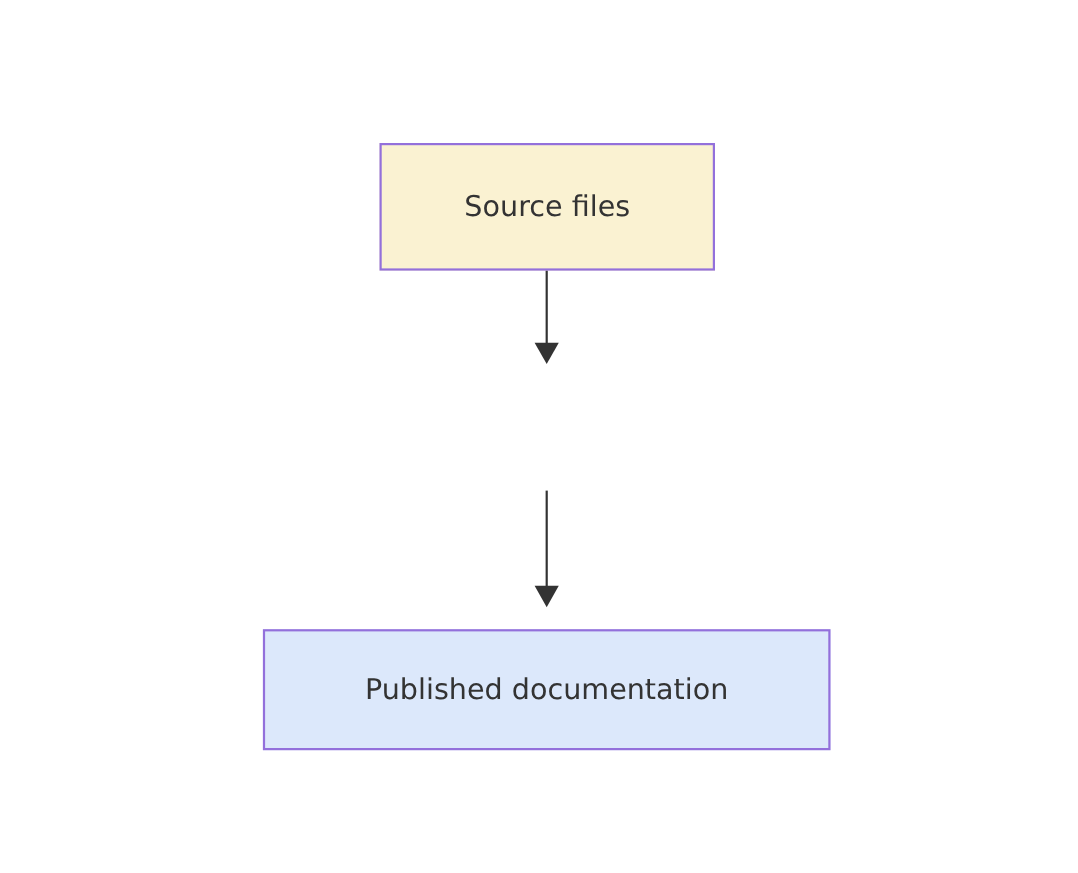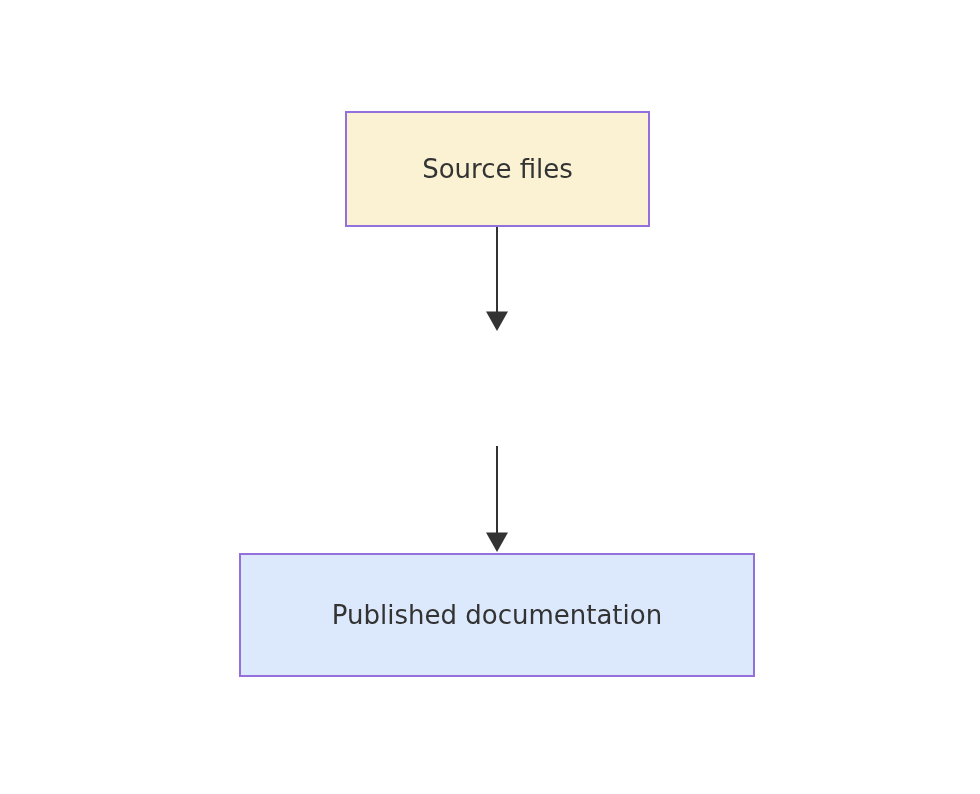--- a/index.html
+++ b/index.html
@@ -32,40 +32,41 @@
     position: absolute;
     box-sizing: border-box;
     display: flex;
     align-items: center;
     justify-content: center;
     border: 2px solid var(--node-border, #9370db);
     color: var(--node-text, #333333);
     font-size: 26px;
     text-align: right;
     white-space: nowrap;
+    margin-top: 19px;
   }
   #node-source-files {
     left: 345px;
     top: 111px;
     width: 305px;
     height: 116px;
     background: var(--fill-yellow, #faf2d2);
   }
   #node-openapi-documents {
     left: 282px;
     top: 332px;
     width: 431px;
     height: 114px;
     background: var(--fill-purple, #ded2e8);
   }
   #node-published-documentation {
     left: 239px;
     top: 553px;
     width: 516px;
-    height: 124px;
+    height: 110px;
     background: var(--fill-blue, #dce8fb);
   }
 </style>
 </head>
 <body>
 
 <div class="canvas">
 
   <svg class="edges" width="980" height="794" viewBox="0 0 980 794">
     <g>

